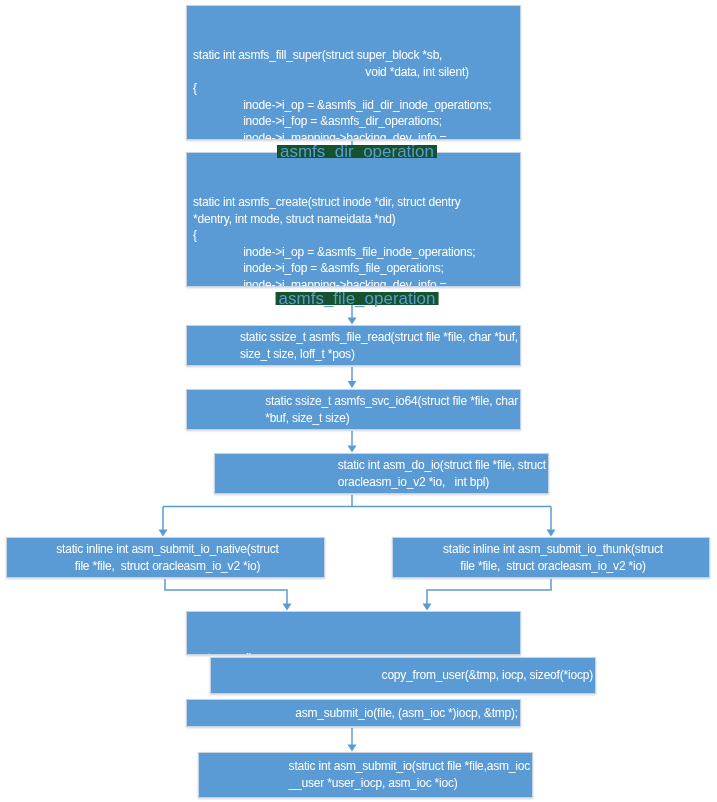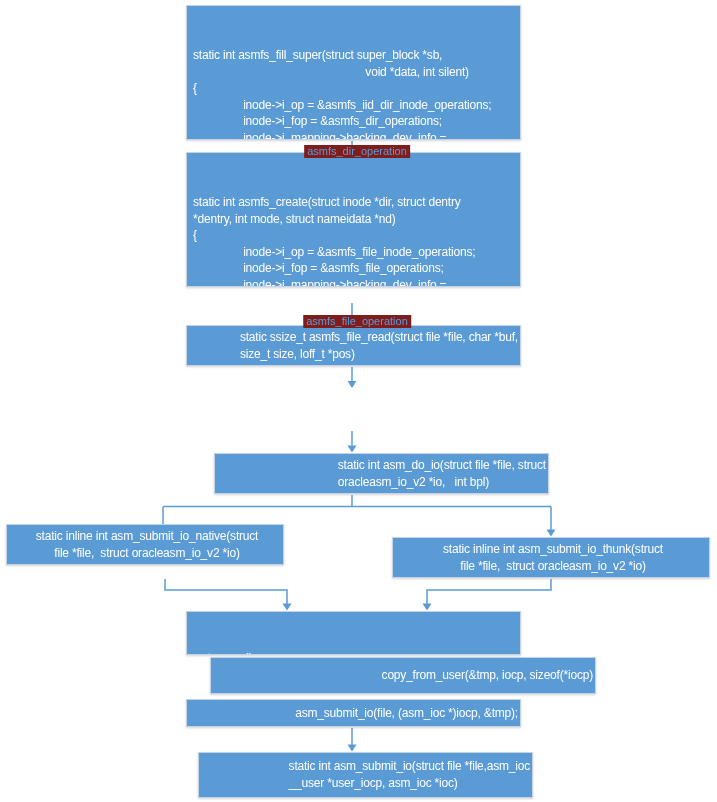--- a/index.html
+++ b/index.html
@@ -33,23 +33,23 @@
   .node .code { white-space: pre; }
   .node.lines8 { line-height: 16.5px; padding-top: 8px; }
   .node.vcenter { display: flex; align-items: center; justify-content: flex-end; }
   .node.hcenter { text-align: center; }
   .node.hcenter .code { width: 100%; }
   .node .lead { font-size: 13.5px; letter-spacing: -0.2px; }
   .node .rest { font-size: 11.5px; letter-spacing: -0.2px; }
   .edge-label {
     position: absolute;
     transform: translateX(-50%);
-    background: #7f1d1d;
+    background: #14532d;
     color: #5b9bd5;
-    font-size: 11px;
+    font-size: 17px;
     line-height: 13px;
     padding: 0 3px;
     white-space: nowrap;
   }
 </style>
 </head>
 <body>
 
 <div id="canvas">
 
@@ -122,27 +122,31 @@
                 inode-&gt;i_mapping-&gt;backing_dev_info =
 &amp;memory_backing_dev_info;
 }</div>
   </div>
 
   <div class="node vcenter" style="left:186px; top:325px; width:335px; height:41px;">
     <div class="code">static ssize_t asmfs_file_read(struct file *file, char *buf,
 size_t size, loff_t *pos)</div>
   </div>
 
+  <div class="node vcenter" style="left:186px; top:389px; width:335px; height:41px;">
+    <div class="code">static ssize_t asmfs_svc_io64(struct file *file, char
+*buf, size_t size)</div>
+  </div>
 
   <div class="node vcenter" style="left:186px; top:453px; width:335px; height:41px;margin-left:28px;">
     <div class="code">static int asm_do_io(struct file *file, struct
 oracleasm_io_v2 *io,   int bpl)</div>
   </div>
 
-  <div class="node vcenter hcenter" style="left:6px; top:524px; width:278px; height:41px;">
+  <div class="node vcenter hcenter" style="left:6px; top:537px; width:319px; height:41px;">
     <div class="code">static inline int asm_submit_io_native(struct
 file *file,  struct oracleasm_io_v2 *io)</div>
   </div>
 
   <div class="node vcenter hcenter" style="left:392px; top:537px; width:318px; height:41px;">
     <div class="code">static inline int asm_submit_io_thunk(struct
 file *file,  struct oracleasm_io_v2 *io)</div>
   </div>
 
   <div class="node" style="left:186px; top:611px; width:335px; height:44px; padding-top:3px;">
@@ -157,15 +161,15 @@
   <div class="node vcenter" style="left:186px; top:699px; width:335px; height:28px;">
     <div class="code">asm_submit_io(file, (asm_ioc *)iocp, &amp;tmp);</div>
   </div>
 
   <div class="node vcenter" style="left:198px; top:752px; width:335px; height:46px;">
     <div class="code">static int asm_submit_io(struct file *file,asm_ioc
 __user *user_iocp, asm_ioc *ioc)</div>
   </div>
 
   <div class="edge-label" style="left:357px; top:145px;">asmfs_dir_operation</div>
-  <div class="edge-label" style="left:357px; top:315px;">asmfs_file_operation</div>
+  <div class="edge-label" style="left:357px; top:292px;">asmfs_file_operation</div>
 
 </div>
 
 </body></html>

